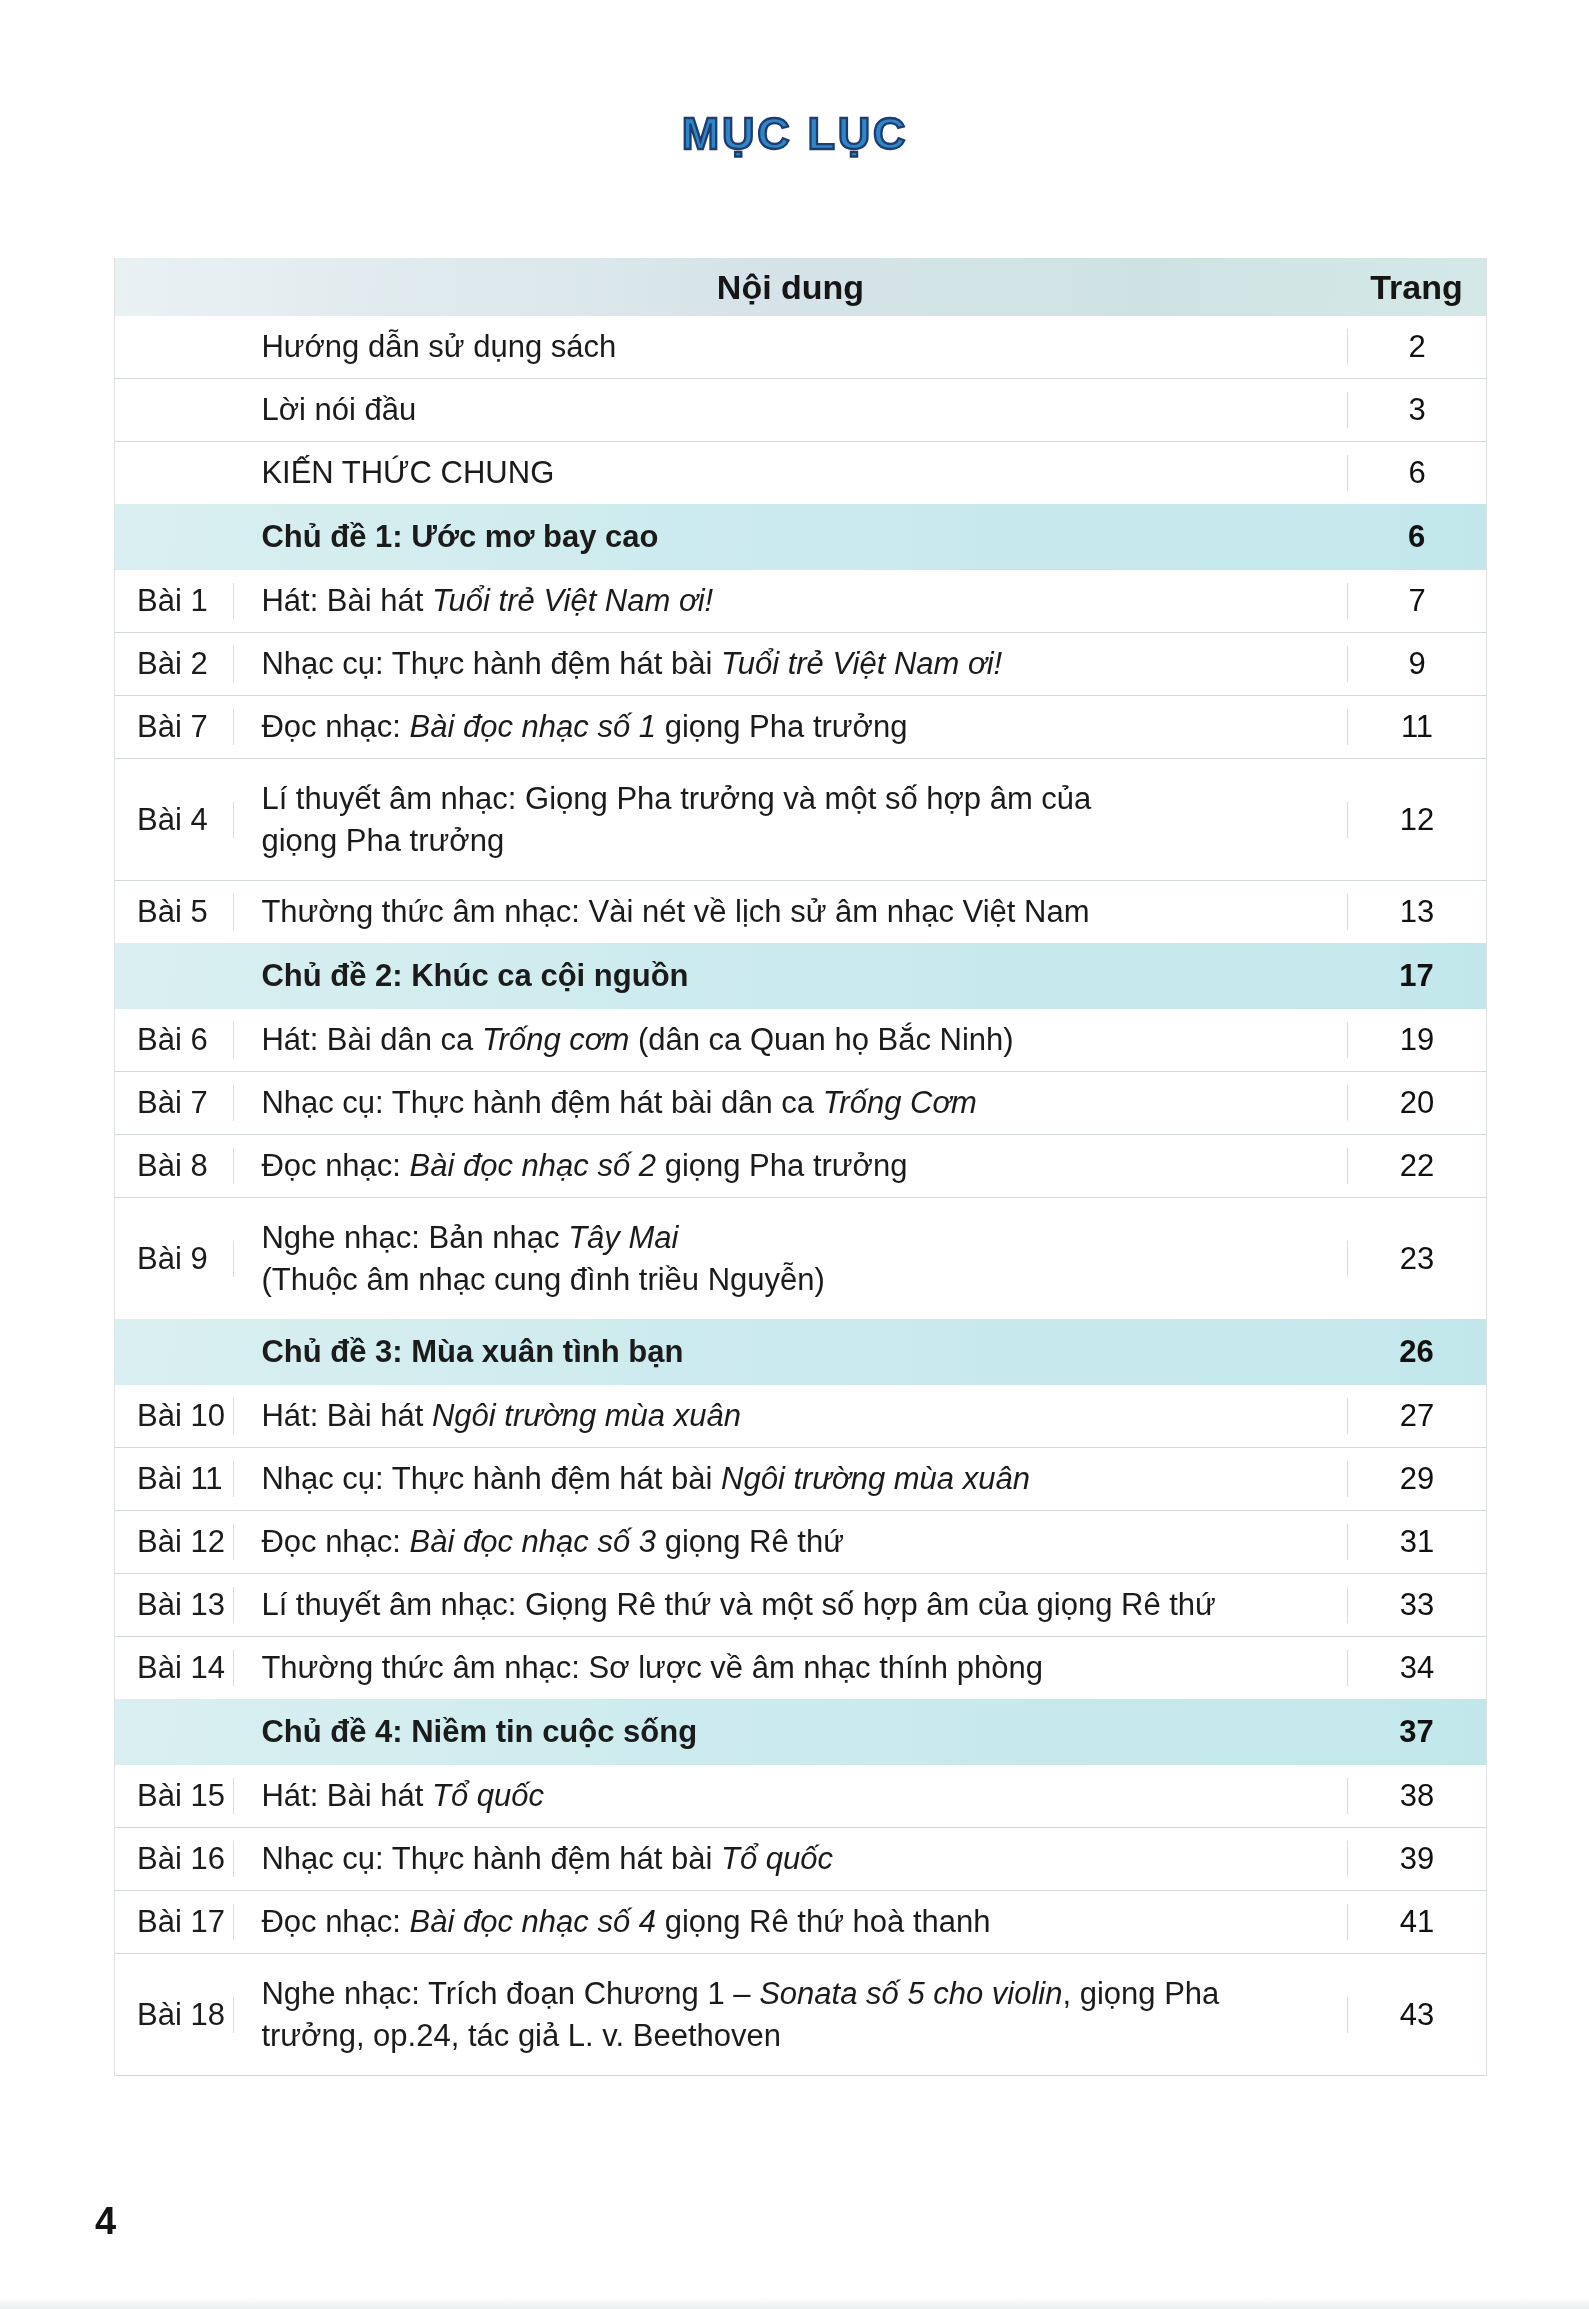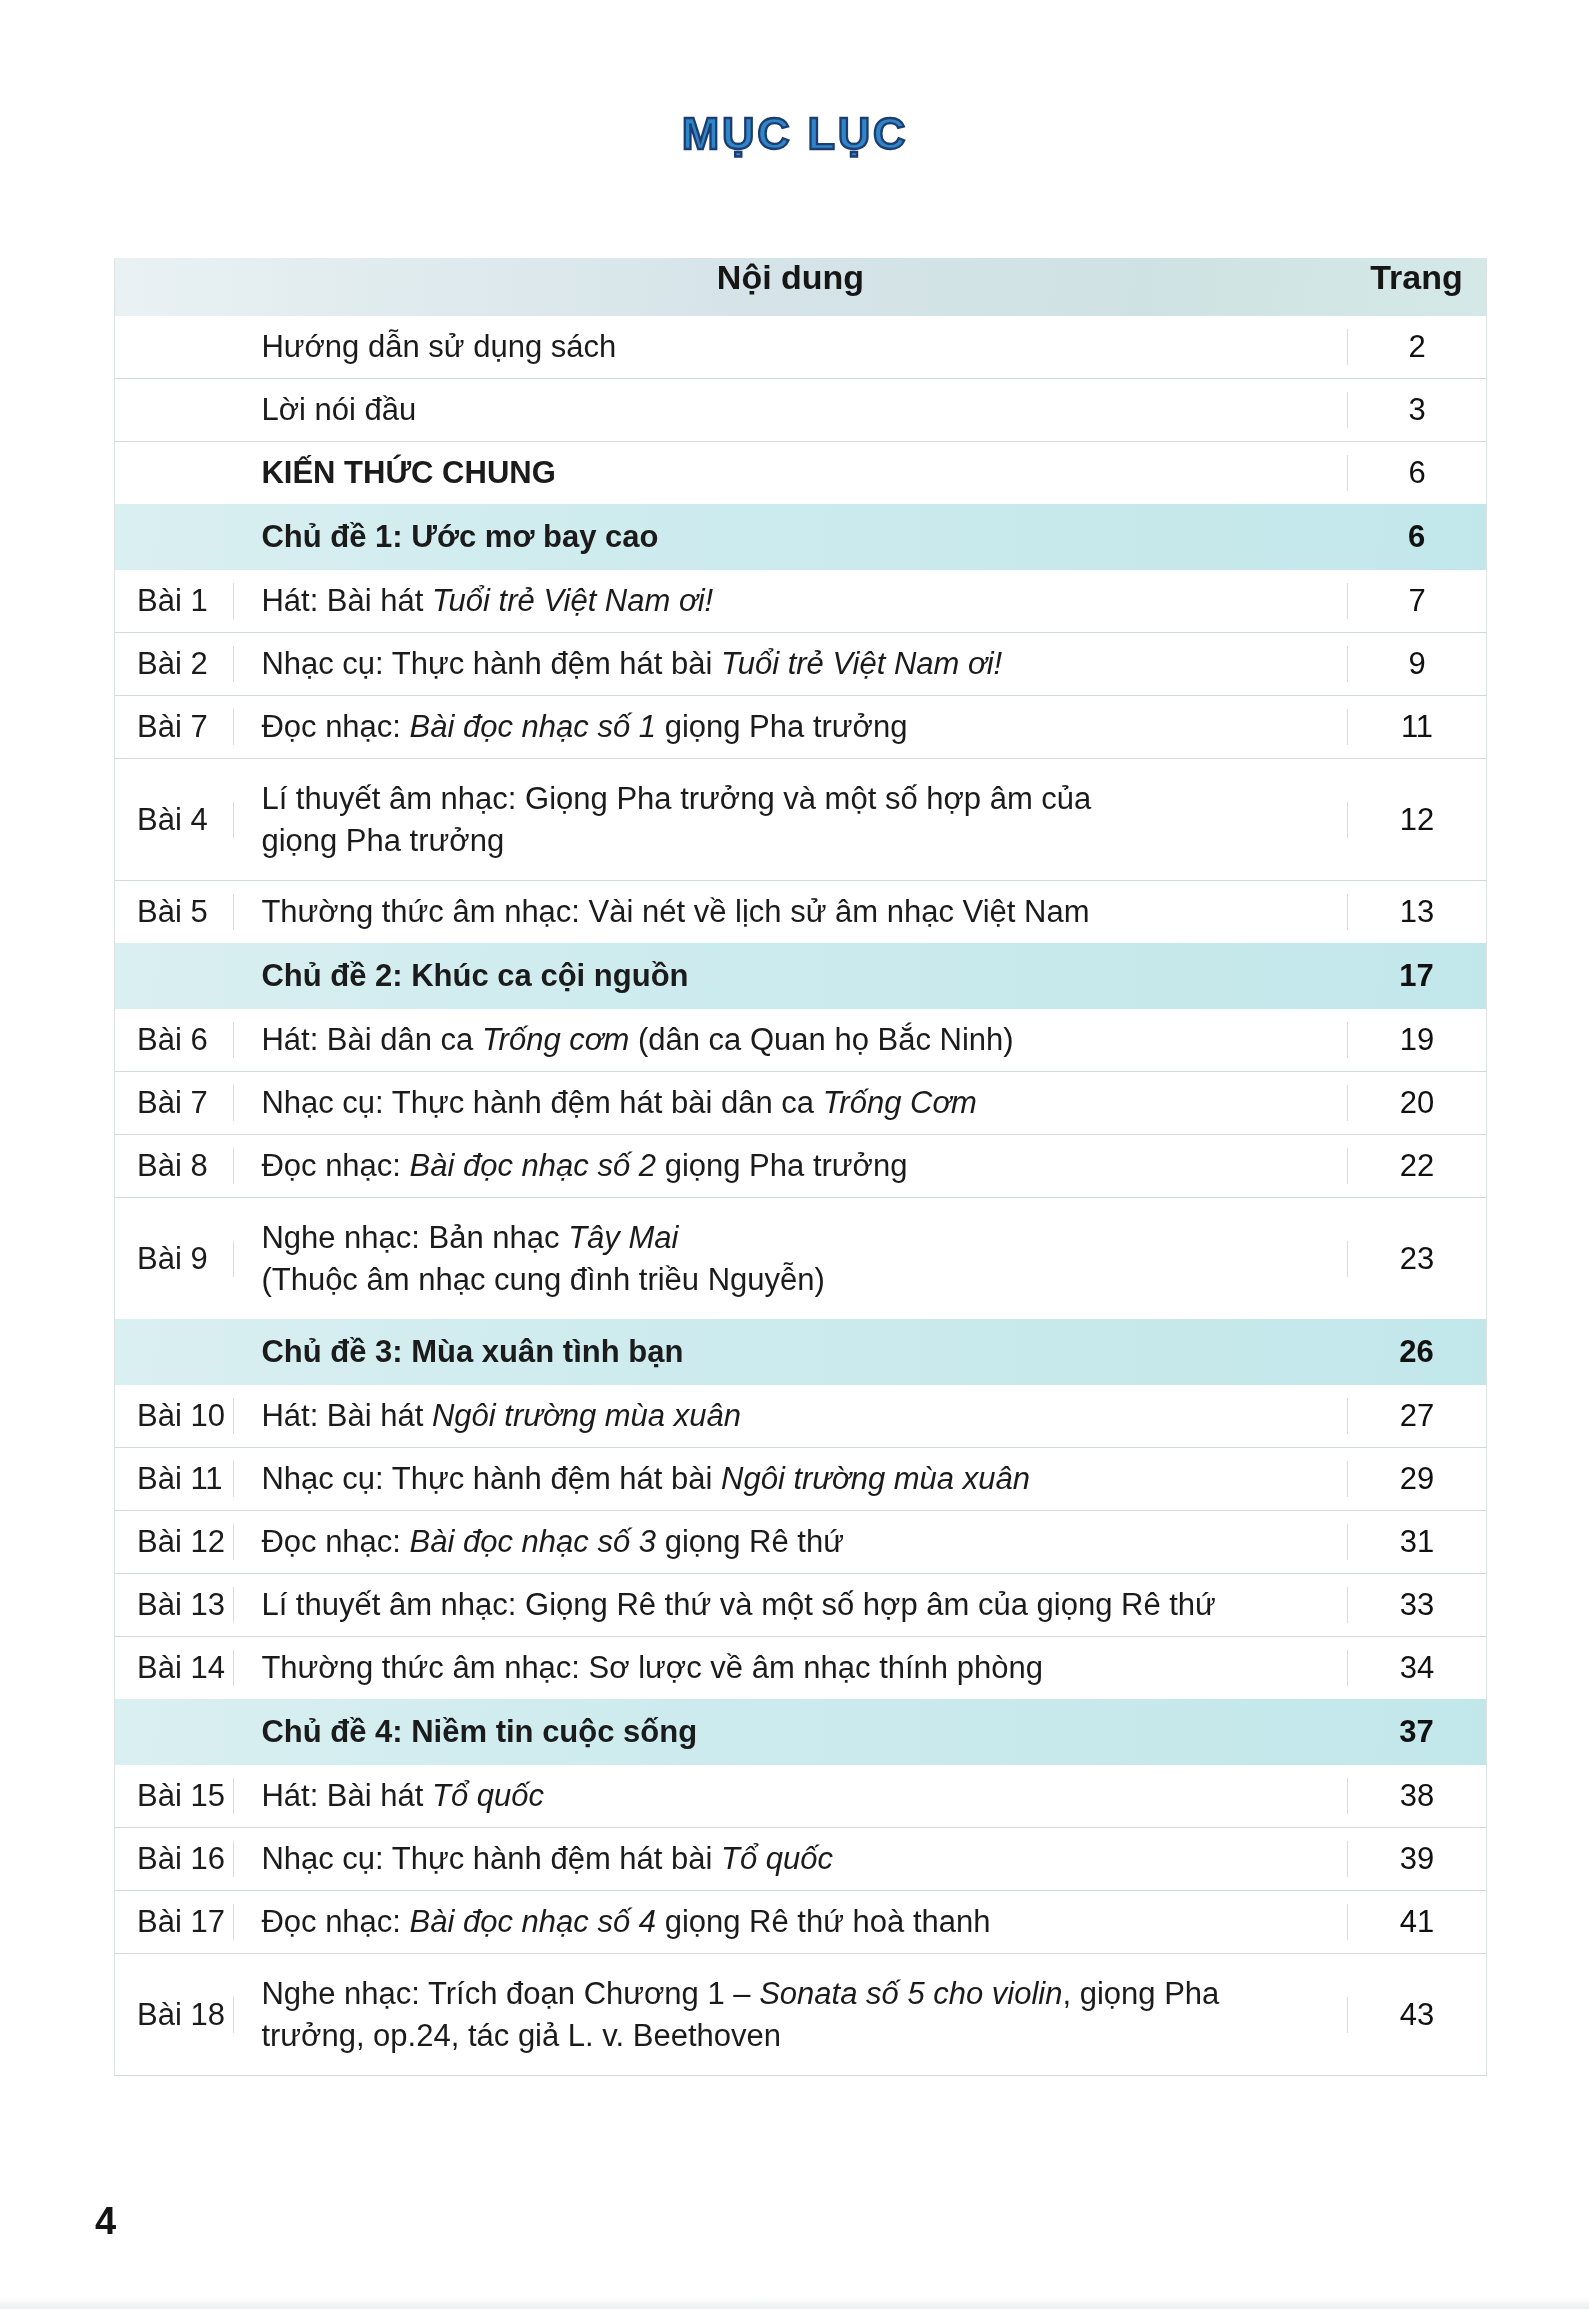--- a/index.html
+++ b/index.html
@@ -31,21 +31,21 @@
     left:114px;
     top:258px;
     width:1371px;
     border-left:0.9px solid #dde2e2;
     border-right:0.9px solid #dde2e2;
     border-bottom:0.9px solid #d3d8d8;
     font-size:31px;
   }
   .thead{
     display:flex;
-    align-items:flex-start;
+    align-items:center;
     height:58px;
     font-weight:bold;
     font-size:34px;
     color:#161616;
     background:linear-gradient(92deg,#e9f1f3 0%,#d6e4e9 45%,#cfe2e3 75%,#d4e9e7 100%);
   }
   .thead .h-label{flex:0 0 119px;}
   .thead .h-content{flex:1;text-align:center;}
   .thead .h-page{flex:0 0 139px;text-align:center;}
   .row{
@@ -71,21 +71,21 @@
   }
   .cell.content .line{line-height:42px;}
   .cell.content .it{font-style:italic;}
   .cell.page{
     flex:0 0 139px;
     justify-content:center;
     border-left:0.9px solid #d7dcdc;
     color:#111111;
   }
   .kind-lesson .cell.label{border-right:0.9px solid #d7dcdc;}
-  .kind-section .cell.content{font-weight:bold;}
+  .kind-section .cell.content{font-weight:normal;}
   .kind-theme{
     min-height:66px;
     border-top:none;
     background:linear-gradient(92deg,#daeff1 0%,#cdebee 40%,#c2e7ea 100%);
   }
   .kind-theme .cell.content{font-weight:bold;}
   .kind-theme .cell.page{font-weight:bold;border-left:none;}
   .kind-theme + .row{border-top:none;}
   
   .folio{

